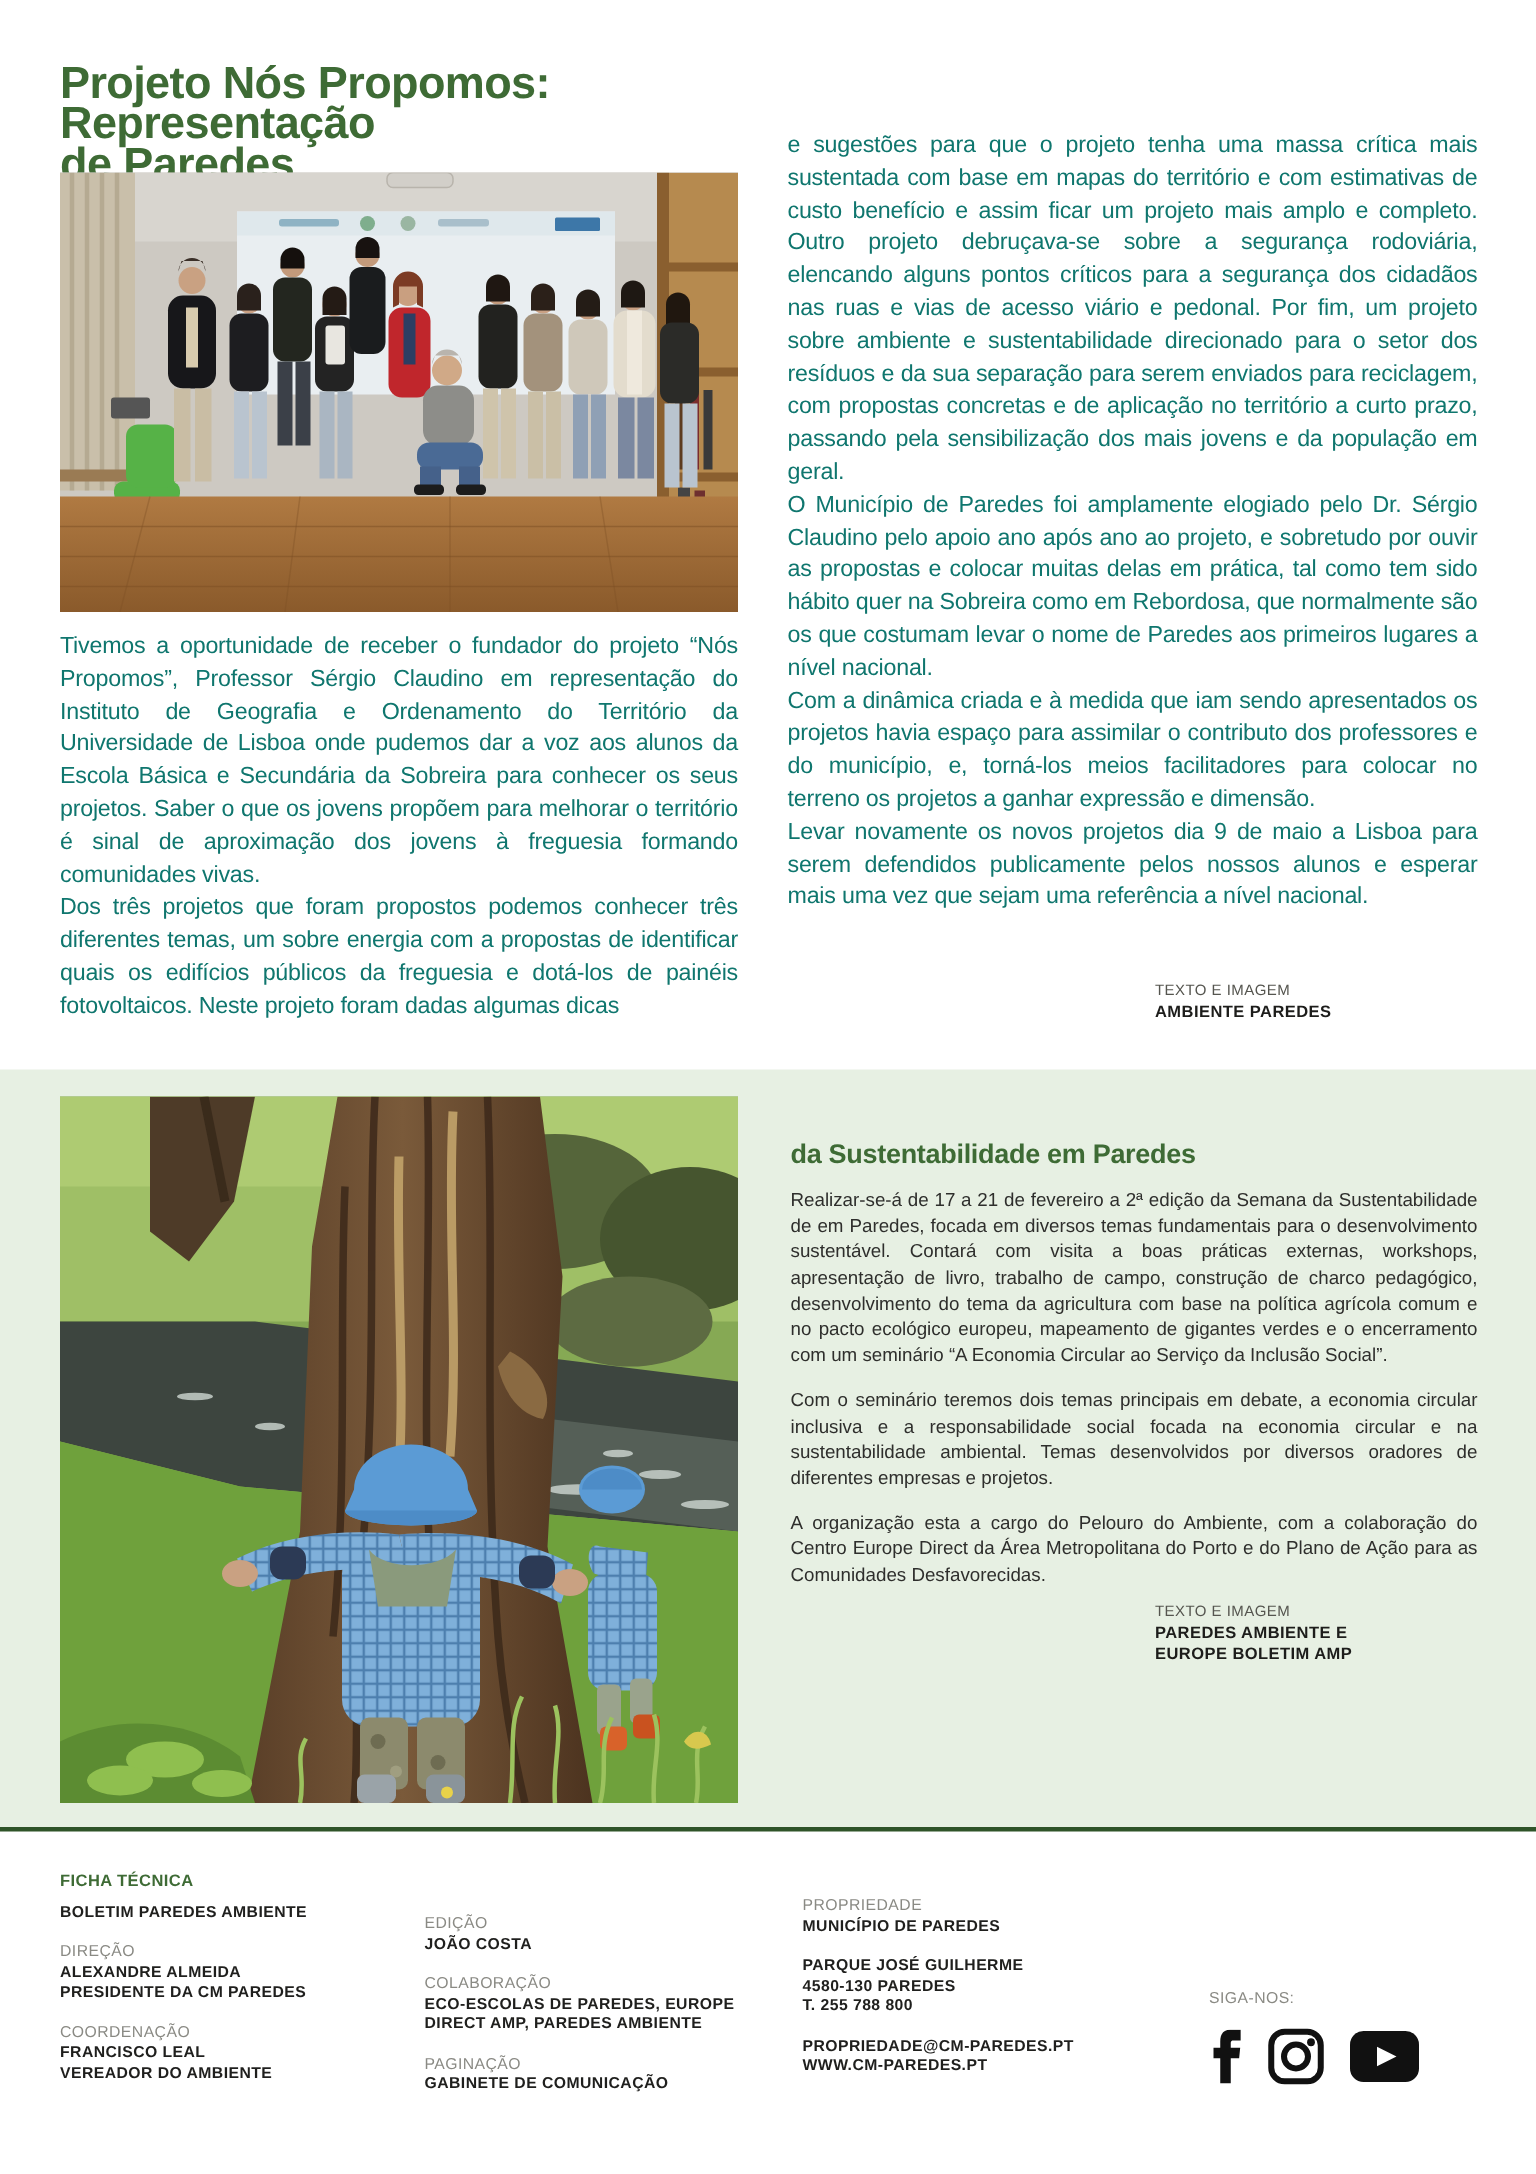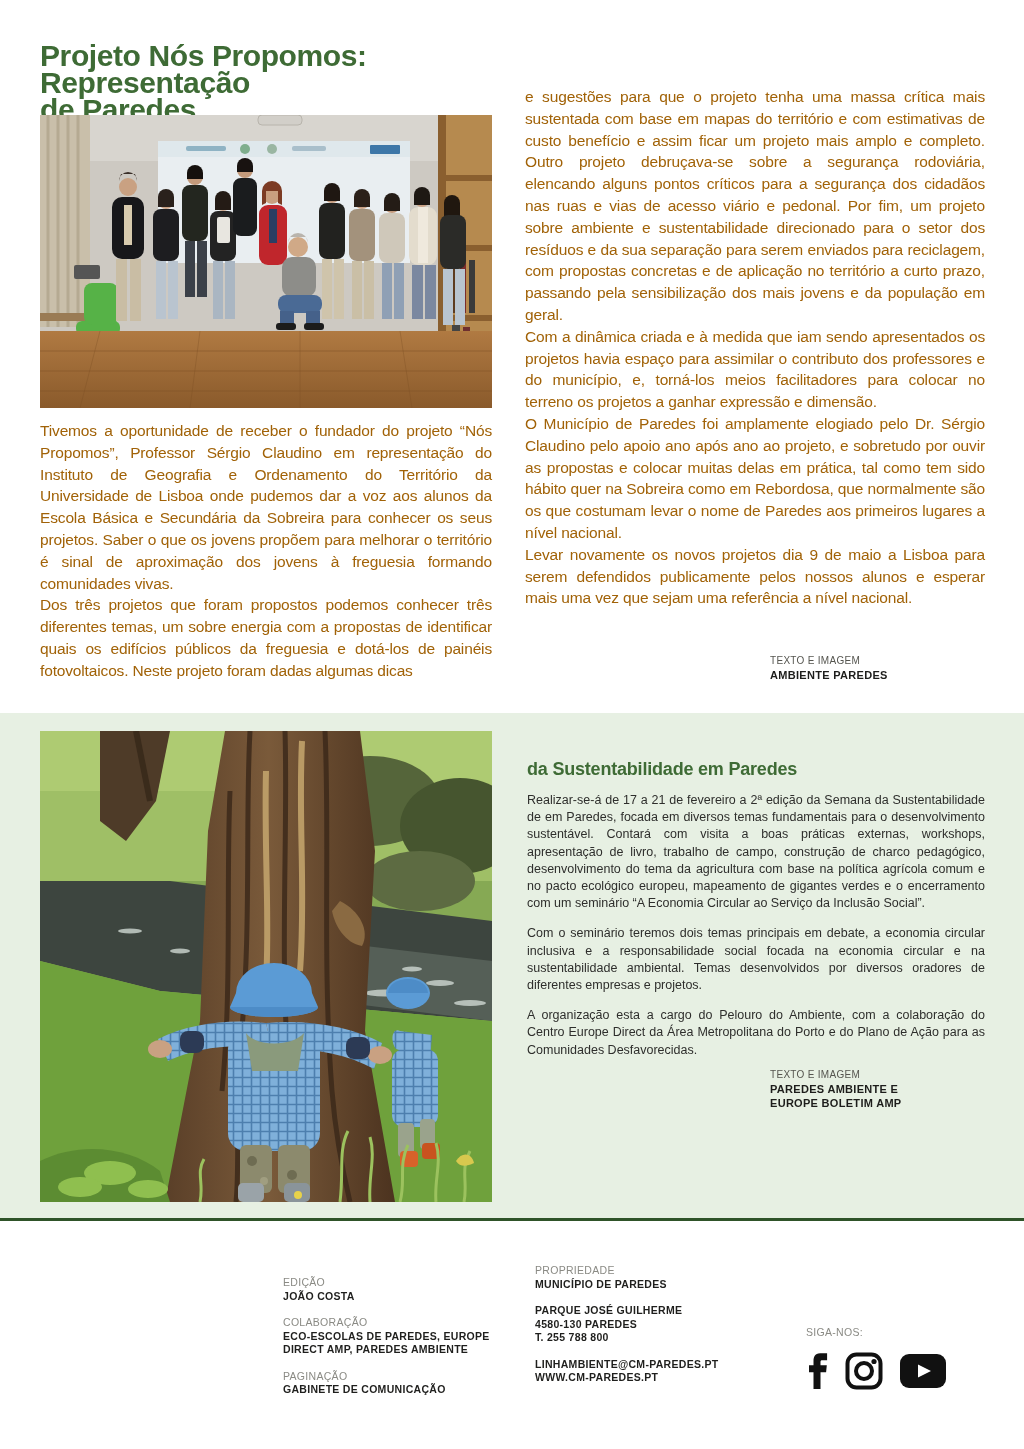--- a/index.html
+++ b/index.html
@@ -14,21 +14,21 @@
     position:absolute; left:40px; top:42px; width:470px;
     color:#3e6b35; font-size:30px; line-height:27px; font-weight:bold;
     letter-spacing:-0.4px;
   }
   .a1-photo {
     position:absolute; left:40px; top:115px; width:452px; height:293px;
     overflow:hidden; background:#cdc9c2;
   }
   .a1-photo svg, .a2-photo svg { display:block; width:100%; height:100%; }
   .col-text {
-    position:absolute; color:#a16207; font-size:15.5px; line-height:21.8px;
+    position:absolute; color:#0f766e; font-size:15.5px; line-height:21.8px;
     text-align:justify; letter-spacing:-0.15px;
   }
   .col-left  { left:40px;  top:420px; width:452px; }
   .col-right { left:525px; top:86px;  width:460px; }
   .credit {
     position:absolute; text-align:left;
   }
   .credit-1 { left:770px; top:654px; }
   .credit-label { color:#55554f; font-size:10px; letter-spacing:0.3px; line-height:14px; }
   .credit-value { color:#1d1d1b; font-size:11px; font-weight:bold; letter-spacing:0.3px; line-height:14px; }
@@ -229,22 +229,22 @@
     </svg>
   </div>
 
   <div class="col-text col-left">
     <p>Tivemos a oportunidade de receber o fundador do projeto “Nós Propomos”, Professor Sérgio Claudino em representação do Instituto de Geografia e Ordenamento do Território da Universidade de Lisboa onde pudemos dar a voz aos alunos da Escola Básica e Secundária da Sobreira para conhecer os seus projetos. Saber o que os jovens propõem para melhorar o território é sinal de aproximação dos jovens à freguesia formando comunidades vivas.</p>
     <p>Dos três projetos que foram propostos podemos conhecer três diferentes temas, um sobre energia com a propostas de identificar quais os edifícios públicos da freguesia e dotá-los de painéis fotovoltaicos. Neste projeto foram dadas algumas dicas</p>
   </div>
 
   <div class="col-text col-right">
     <p>e sugestões para que o projeto tenha uma massa crítica mais sustentada com base em mapas do território e com estimativas de custo benefício e assim ficar um projeto mais amplo e completo. Outro projeto debruçava-se sobre a segurança rodoviária, elencando alguns pontos críticos para a segurança dos cidadãos nas ruas e vias de acesso viário e pedonal. Por fim, um projeto sobre ambiente e sustentabilidade direcionado para o setor dos resíduos e da sua separação para serem enviados para reciclagem, com propostas concretas e de aplicação no território a curto prazo, passando pela sensibilização dos mais jovens e da população em geral.</p>
+    <p>O Município de Paredes foi amplamente elogiado pelo Dr. Sérgio Claudino pelo apoio ano após ano ao projeto, e sobretudo por ouvir as propostas e colocar muitas delas em prática, tal como tem sido hábito quer na Sobreira como em Rebordosa, que normalmente são os que costumam levar o nome de Paredes aos primeiros lugares a nível nacional.</p>
     <p>Com a dinâmica criada e à medida que iam sendo apresentados os projetos havia espaço para assimilar o contributo dos professores e do município, e, torná-los meios facilitadores para colocar no terreno os projetos a ganhar expressão e dimensão.</p>
-    <p>O Município de Paredes foi amplamente elogiado pelo Dr. Sérgio Claudino pelo apoio ano após ano ao projeto, e sobretudo por ouvir as propostas e colocar muitas delas em prática, tal como tem sido hábito quer na Sobreira como em Rebordosa, que normalmente são os que costumam levar o nome de Paredes aos primeiros lugares a nível nacional.</p>
     <p>Levar novamente os novos projetos dia 9 de maio a Lisboa para serem defendidos publicamente pelos nossos alunos e esperar mais uma vez que sejam uma referência a nível nacional.</p>
   </div>
 
   <div class="credit credit-1">
     <div class="credit-label">TEXTO E IMAGEM</div>
     <div class="credit-value">AMBIENTE PAREDES</div>
   </div>
 
   <div class="band"></div>
 
@@ -367,38 +367,48 @@
   </div>
 
   <div class="credit credit-2">
     <div class="credit-label">TEXTO E IMAGEM</div>
     <div class="credit-value">PAREDES AMBIENTE E</div>
     <div class="credit-value">EUROPE BOLETIM AMP</div>
   </div>
 
   <div class="band-divider"></div>
 
+  <div class="footer-col f-col1">
+    <div class="f-green">FICHA TÉCNICA</div>
+    <div class="f-bold gap-s">BOLETIM PAREDES AMBIENTE</div>
+    <div class="f-label gap-m">DIREÇÃO</div>
+    <div class="f-bold">ALEXANDRE ALMEIDA</div>
+    <div class="f-bold">PRESIDENTE DA CM PAREDES</div>
+    <div class="f-label gap-m">COORDENAÇÃO</div>
+    <div class="f-bold">FRANCISCO LEAL</div>
+    <div class="f-bold">VEREADOR DO AMBIENTE</div>
+  </div>
 
   <div class="footer-col f-col2">
     <div class="f-label">EDIÇÃO</div>
     <div class="f-bold">JOÃO COSTA</div>
     <div class="f-label gap-m">COLABORAÇÃO</div>
     <div class="f-bold">ECO-ESCOLAS DE PAREDES, EUROPE</div>
     <div class="f-bold">DIRECT AMP, PAREDES AMBIENTE</div>
     <div class="f-label gap-m">PAGINAÇÃO</div>
     <div class="f-bold">GABINETE DE COMUNICAÇÃO</div>
   </div>
 
   <div class="footer-col f-col3">
     <div class="f-label">PROPRIEDADE</div>
     <div class="f-bold">MUNICÍPIO DE PAREDES</div>
     <div class="f-bold gap-m">PARQUE JOSÉ GUILHERME</div>
     <div class="f-bold">4580-130 PAREDES</div>
     <div class="f-bold">T. 255 788 800</div>
-    <div class="f-bold gap-m">LINHAMBIENTE@CM-PAREDES.PT</div>
+    <div class="f-bold gap-m">PROPRIEDADE@CM-PAREDES.PT</div>
     <div class="f-bold">WWW.CM-PAREDES.PT</div>
   </div>
 
   <div class="footer-col f-col4">
     <div class="f-label">SIGA-NOS:</div>
     <div class="social-row">
       <span>
         <svg width="22" height="36" viewBox="0 0 22 36" fill="#111111">
           <path d="M14.5 12.2V8.9c0-1.3.9-1.6 1.6-1.6h5V0.2h-6.9C8.6 0.2 7.5 4.3 7.5 7.9v4.3H3v7h4.5V36h7v-16.8h5.6l.7-7h-6.3z"></path>
         </svg>

